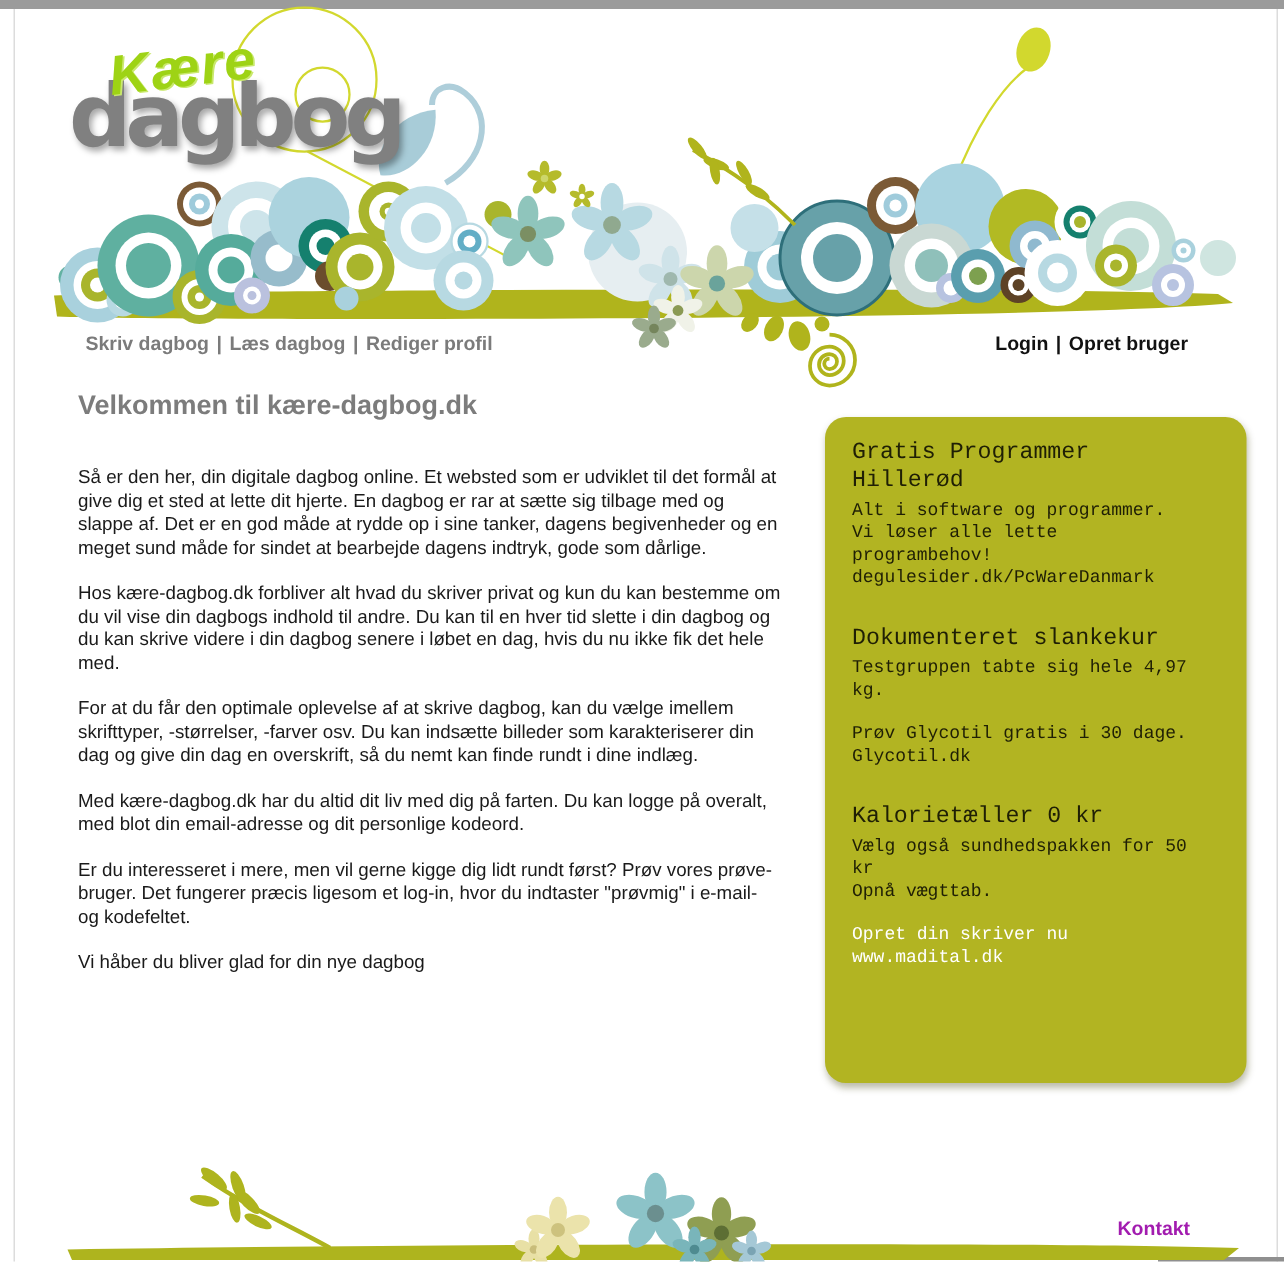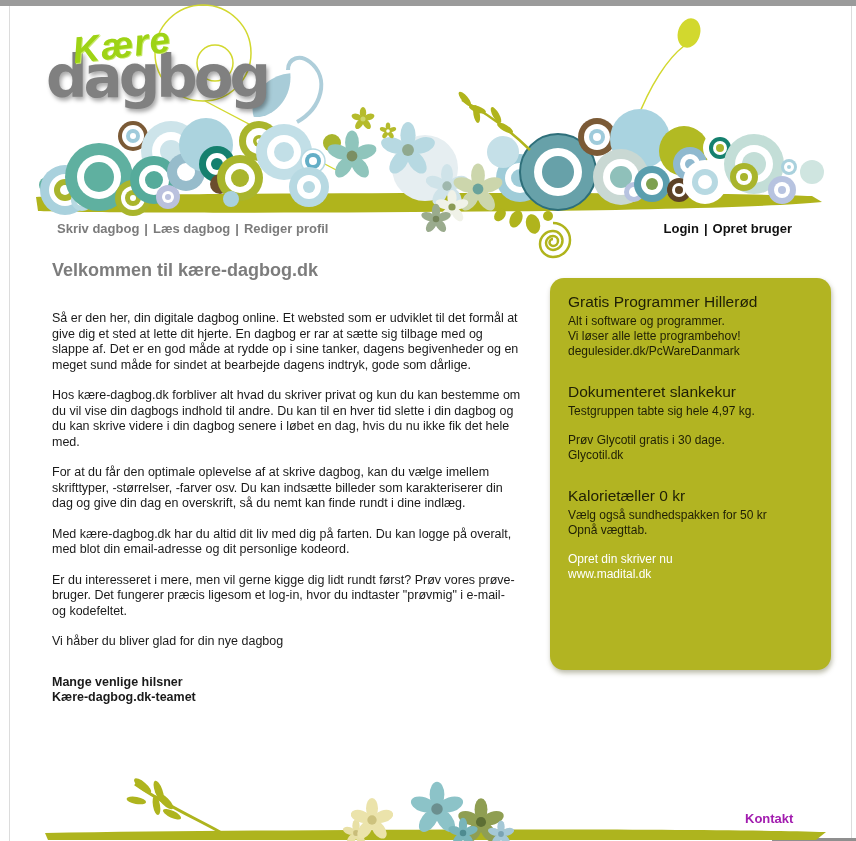--- a/index.html
+++ b/index.html
@@ -26,23 +26,23 @@
   .nav-left a{color:#7b7b7b; text-decoration:none; cursor:pointer;}
   .nav-right{position:absolute; right:64px; top:221px; z-index:3; font-size:13px; font-weight:bold; color:#111;}
   .nav-right a{color:#111; text-decoration:none; cursor:pointer;}
   .sep{padding:0 5px; font-weight:bold;}
 
   .main{position:absolute; left:52px; top:260px; width:470px; z-index:2; color:#1a1a1a;}
   .main h1{font-size:18px; font-weight:bold; color:#7c7c7c; margin:0 0 30px 0;}
   .main p{font-size:12.5px; line-height:15.5px; margin:0 0 15px 0;}
   .sig{font-size:12.5px; line-height:15.5px; font-weight:bold; margin-top:25px;}
 
-  .ads{position:absolute; left:550px; top:278px; width:281px; height:392px; z-index:2;
+  .ads{position:absolute; left:550px; top:278px; width:281px; height:444px; z-index:2;
       background:#b2b422; border-radius:14px; box-sizing:border-box; padding:14px 28px 0 18px;
-      box-shadow:1px 3px 5px rgba(60,60,10,0.35); color:#1f1f05;}
+      box-shadow:1px 3px 5px rgba(60,60,10,0.35); color:#1f1f05;font-family:Liberation Mono, monospace;}
   .ad{margin-bottom:23px;}
   .ad-title{font-size:15.5px; line-height:19px; margin-bottom:3px; cursor:pointer;}
   .ad-line{font-size:12px; line-height:15px;}
   .ad-gap{height:14px;}
   .ad-url{cursor:pointer;}
   .ad-cta{color:#ffffff;}
   .ad-cta .ad-line{cursor:pointer;}
 
   .kontakt{position:absolute; left:745px; top:811px; z-index:3; font-size:13px; font-weight:bold;
       color:#a21caf; text-decoration:none; cursor:pointer;}
@@ -306,24 +306,20 @@
   </div>
 
   <div class="main">
     <h1>Velkommen til kære-dagbog.dk</h1>
     <p>Så er den her, din digitale dagbog online. Et websted som er udviklet til det formål at give dig et sted at lette dit hjerte. En dagbog er rar at sætte sig tilbage med og slappe af. Det er en god måde at rydde op i sine tanker, dagens begivenheder og en meget sund måde for sindet at bearbejde dagens indtryk, gode som dårlige.</p>
     <p>Hos kære-dagbog.dk forbliver alt hvad du skriver privat og kun du kan bestemme om du vil vise din dagbogs indhold til andre. Du kan til en hver tid slette i din dagbog og du kan skrive videre i din dagbog senere i løbet en dag, hvis du nu ikke fik det hele med.</p>
     <p>For at du får den optimale oplevelse af at skrive dagbog, kan du vælge imellem skrifttyper, -størrelser, -farver osv. Du kan indsætte billeder som karakteriserer din dag og give din dag en overskrift, så du nemt kan finde rundt i dine indlæg.</p>
     <p>Med kære-dagbog.dk har du altid dit liv med dig på farten. Du kan logge på overalt, med blot din email-adresse og dit personlige kodeord.</p>
     <p>Er du interesseret i mere, men vil gerne kigge dig lidt rundt først? Prøv vores prøve-bruger. Det fungerer præcis ligesom et log-in, hvor du indtaster "prøvmig" i e-mail- og kodefeltet.</p>
     <p>Vi håber du bliver glad for din nye dagbog</p>
-    <div class="sig">
-      <div>Mange venlige hilsner</div>
-      <div>Kære-dagbog.dk-teamet</div>
-    </div>
   </div>
 
   <aside class="ads">
     <div class="ad">
       <div class="ad-title">Gratis Programmer Hillerød</div>
       <div class="ad-line">Alt i software og programmer.</div>
       <div class="ad-line">Vi løser alle lette programbehov!</div>
       <div class="ad-line ad-url">degulesider.dk/PcWareDanmark</div>
     </div>
     <div class="ad">

